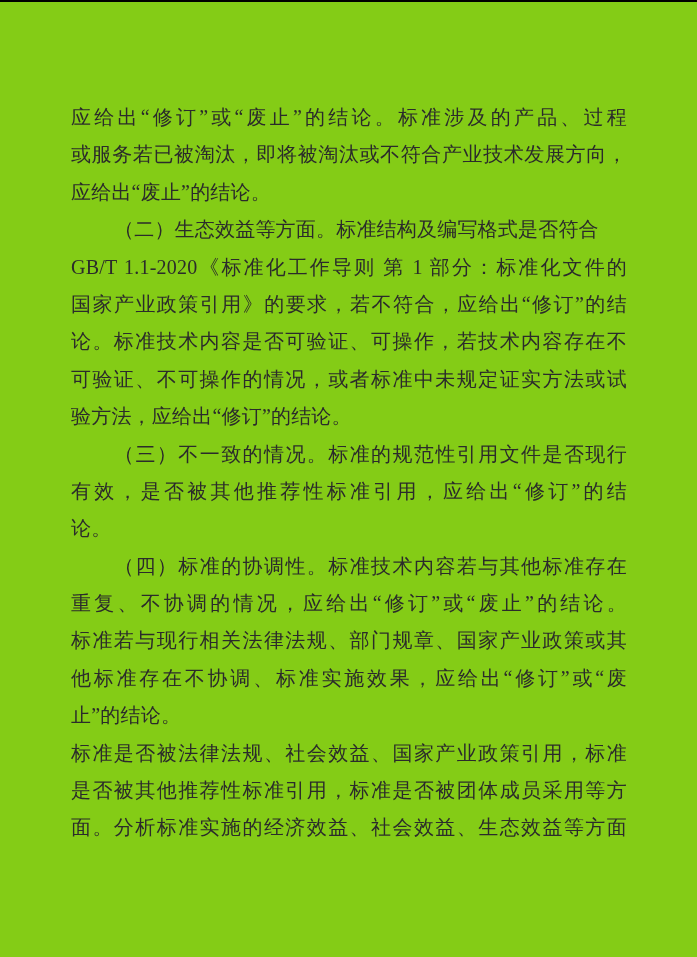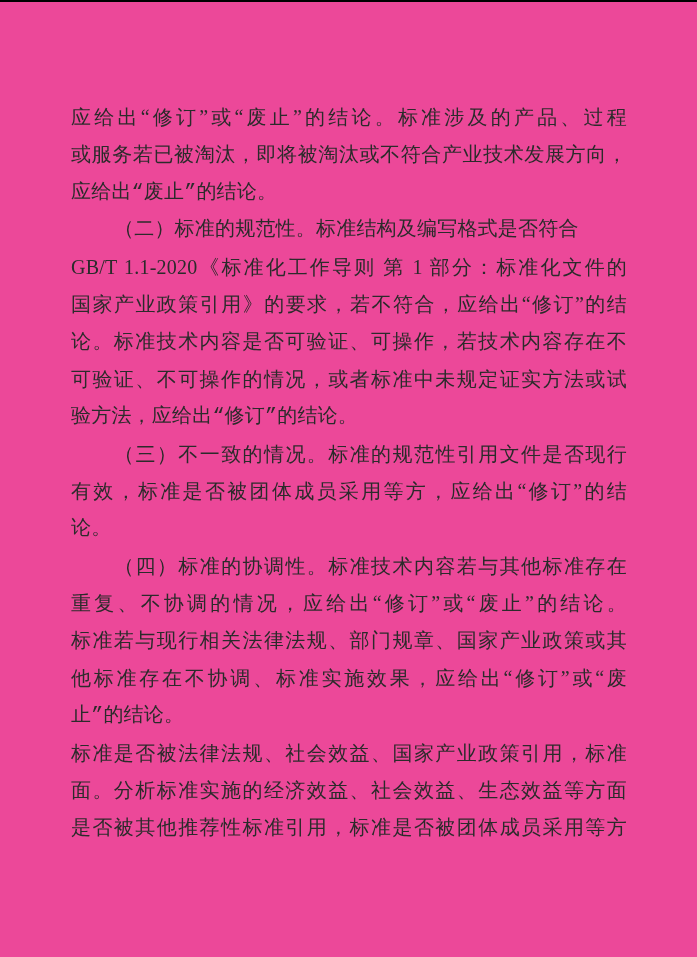--- a/index.html
+++ b/index.html
@@ -4,21 +4,21 @@
 <style>
   html, body {
     margin: 0;
     padding: 0;
     background: #ffffff;
   }
   .page {
     position: relative;
     width: 697px;
     height: 957px;
-    background: #ec4899;
+    background: #84cc16;
     overflow: hidden;
     font-family: "Liberation Serif", "DejaVu Serif", serif;
   }
   .top-edge {
     position: absolute;
     top: 0;
     left: 0;
     width: 100%;
     height: 2px;
     background: #000000;
@@ -38,46 +38,45 @@
     letter-spacing: 0.2px;
   }
   .l-justify {
     text-align: justify;
     text-align-last: justify;
   }
   .l-left {
     text-align: right;
     text-align-last: left;
     white-space: nowrap;
-    font-family: Liberation Mono, monospace;
   }
   .l-indent {
     text-indent: 43px;
   }
 </style>
 </head>
 <body>
 
 <div class="page">
   <div class="top-edge"></div>
   <div class="text-block">
     <div class="line l-justify">应给出“修订”或“废止”的结论。标准涉及的产品、过程</div>
     <div class="line l-justify">或服务若已被淘汰，即将被淘汰或不符合产业技术发展方向，</div>
     <div class="line l-left">应给出“废止”的结论。</div>
-    <div class="line l-left l-indent">（二）标准的规范性。标准结构及编写格式是否符合</div>
+    <div class="line l-left l-indent">（二）生态效益等方面。标准结构及编写格式是否符合</div>
     <div class="line l-justify">GB/T 1.1-2020《标准化工作导则 第 1 部分：标准化文件的</div>
     <div class="line l-justify">国家产业政策引用》的要求，若不符合，应给出“修订”的结</div>
     <div class="line l-justify">论。标准技术内容是否可验证、可操作，若技术内容存在不</div>
     <div class="line l-justify">可验证、不可操作的情况，或者标准中未规定证实方法或试</div>
     <div class="line l-left">验方法，应给出“修订”的结论。</div>
     <div class="line l-justify l-indent">（三）不一致的情况。标准的规范性引用文件是否现行</div>
-    <div class="line l-justify">有效，标准是否被团体成员采用等方，应给出“修订”的结</div>
+    <div class="line l-justify">有效，是否被其他推荐性标准引用，应给出“修订”的结</div>
     <div class="line l-left">论。</div>
     <div class="line l-justify l-indent">（四）标准的协调性。标准技术内容若与其他标准存在</div>
     <div class="line l-justify">重复、不协调的情况，应给出“修订”或“废止”的结论。</div>
     <div class="line l-justify">标准若与现行相关法律法规、部门规章、国家产业政策或其</div>
     <div class="line l-justify">他标准存在不协调、标准实施效果，应给出“修订”或“废</div>
     <div class="line l-left">止”的结论。</div>
     <div class="line l-justify">标准是否被法律法规、社会效益、国家产业政策引用，标准</div>
+    <div class="line l-justify">是否被其他推荐性标准引用，标准是否被团体成员采用等方</div>
     <div class="line l-justify">面。分析标准实施的经济效益、社会效益、生态效益等方面</div>
-    <div class="line l-justify">是否被其他推荐性标准引用，标准是否被团体成员采用等方</div>
   </div>
 </div>
 
 </body></html>

